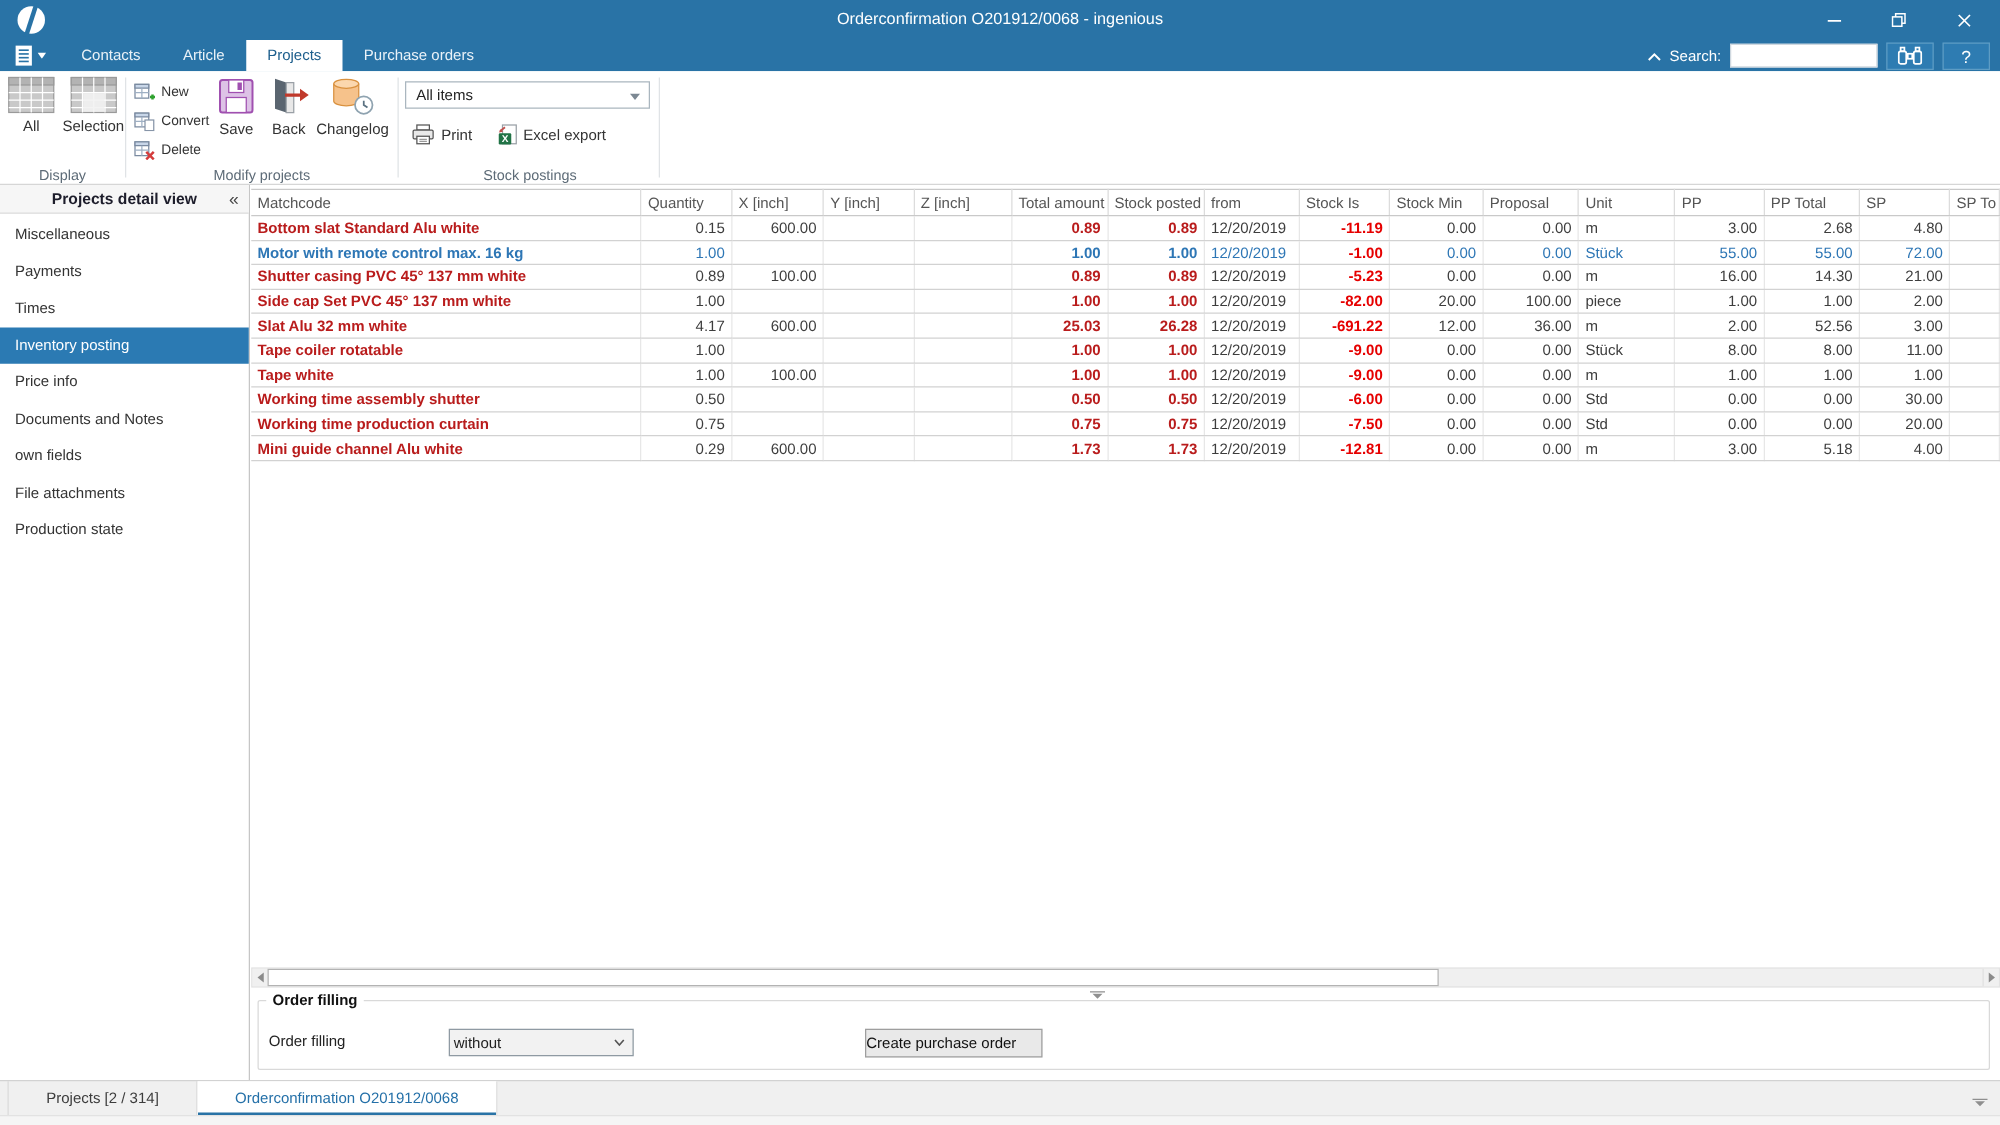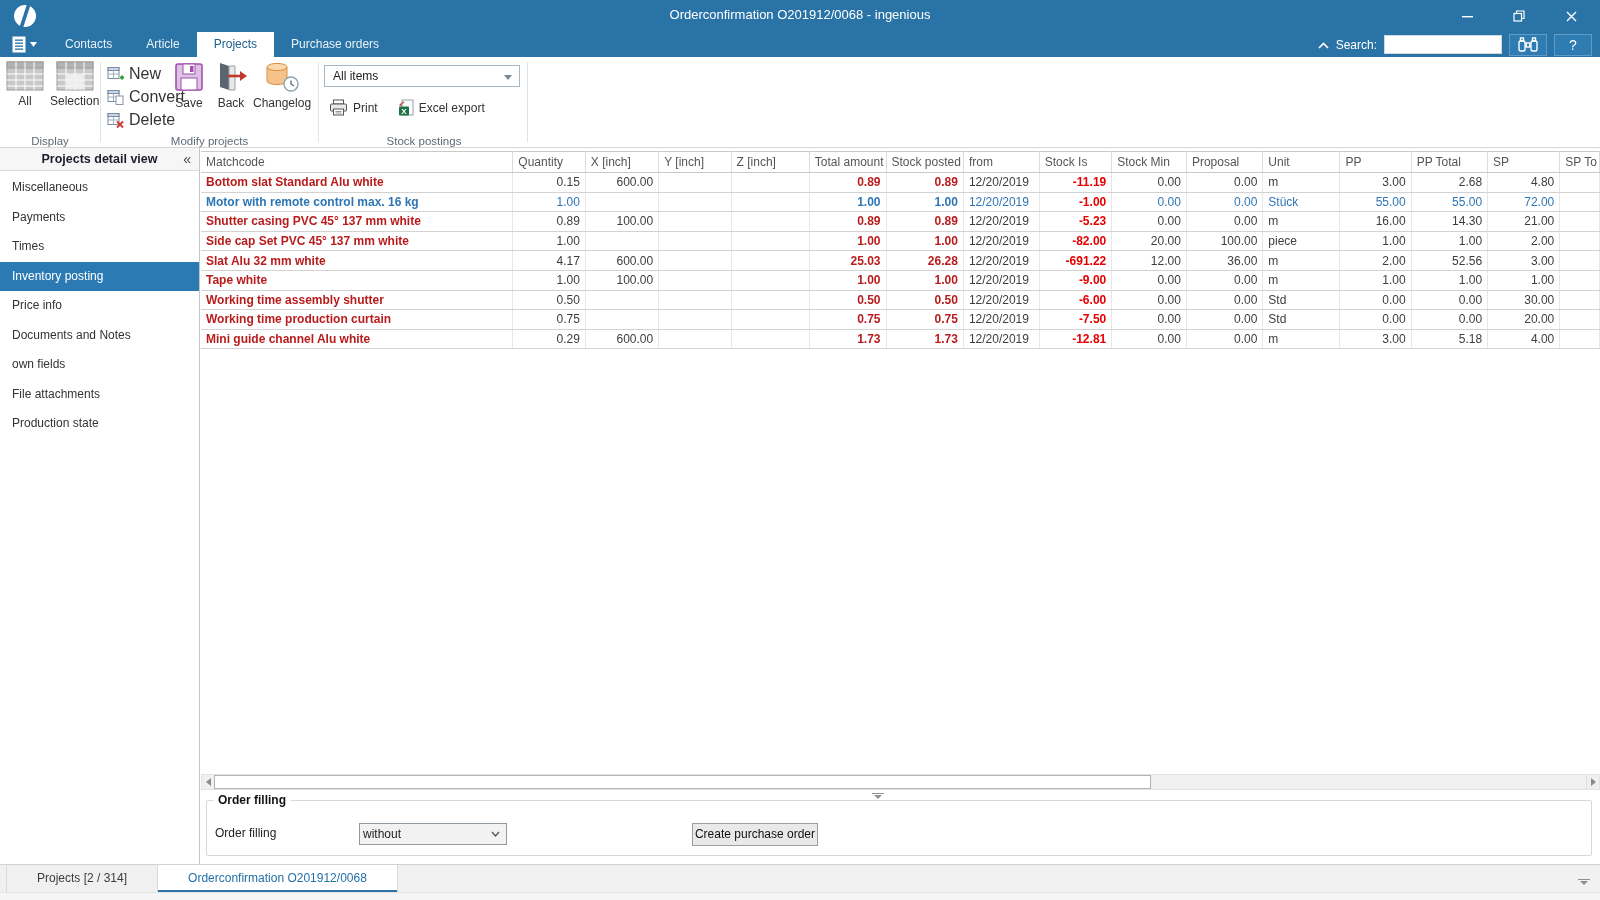--- a/index.html
+++ b/index.html
@@ -26,21 +26,21 @@
   .blue-tool-btn { width:38px; height:22px; background:#2e7cb2; border:1px solid #5d9cc4; display:flex; align-items:center; justify-content:center; color:#fff; font-size:14px; }
 
   
   #ribbon { position:absolute; left:0; top:57px; width:1600px; height:91px; background:#fff; border-bottom:1px solid #d6d6d6; }
   .rgroup { position:absolute; top:0; height:91px; }
   .rlabel { position:absolute; bottom:1px; left:0; right:0; text-align:center; color:#5d6b77; font-size:11.5px; }
   .vsep { position:absolute; top:5px; height:80px; width:1px; background:#e0e3e6; }
   .big-btn { position:absolute; top:4px; display:flex; flex-direction:column; align-items:center; cursor:default; }
   .big-btn .bb-label { margin-top:3px; color:#333; font-size:12px; white-space:nowrap; }
   .grid-icon { width:38px; height:30px; }
-  .small-btn { display:flex; align-items:center; gap:5px; height:19px; margin-bottom:4px; color:#333; font-size:16px; white-space:nowrap; cursor:default; }
+  .small-btn { display:flex; align-items:center; gap:5px; height:19px; margin-bottom:4px; color:#333; font-size:11px; white-space:nowrap; cursor:default; }
   #small-col { position:absolute; left:6px; top:7px; }
   #filter-dropdown { position:absolute; left:3px; top:8px; width:196px; height:22px; border:1px solid #aab6bf; background:#fff; line-height:20px; padding:0 22px 0 8px; color:#222; cursor:default; }
   .dd-arrow { position:absolute; right:7px; top:9px; width:0; height:0; border-left:4px solid transparent; border-right:4px solid transparent; border-top:5px solid #7c8893; }
   #stock-btn-row { position:absolute; left:8px; top:42px; display:flex; gap:18px; }
   .tool-btn { display:flex; align-items:center; gap:5px; color:#333; font-size:12px; cursor:default; }
 
   
   #sidebar { position:absolute; left:0; top:148px; width:200px; height:716px; background:#fff; border-right:1px solid #c6c6c6; }
   #sidebar-header { height:23px; background:#f6f6f6; border-bottom:1px solid #dcdcdc; position:relative; display:flex; align-items:center; justify-content:center; }
   #sidebar-header .hdr-text { font-weight:bold; color:#1d1d2b; font-size:12.5px; }
@@ -74,21 +74,21 @@
   .grip-tri { width:0; height:0; border-left:4px solid transparent; border-right:4px solid transparent; border-top:4px solid #8f8f8f; }
   #center-grip { left:671px; top:645px; }
 
   
   #order-filling { position:absolute; left:5px; top:652px; width:1386px; height:56px; border:1px solid #d9d9d9; border-radius:2px; }
   #of-legend { position:absolute; left:6px; top:-8px; background:#fff; padding:0 5px; font-weight:bold; color:#111; font-size:12px; }
   #of-row { position:absolute; left:4px; top:22px; width:100%; height:22px; }
   #of-label { position:absolute; left:4px; top:3px; color:#222; }
   #of-select { position:absolute; left:148px; top:0; width:148px; height:22px; background:#f2f2f2; border:1px solid #8f9aa3; line-height:20px; padding-left:3px; color:#222; cursor:default; }
   #of-select svg { position:absolute; right:6px; top:7px; }
-  #of-button { position:absolute; left:481px; top:0; width:126px; height:23px; background:#e9e9e9; border:1px solid #9e9e9e; text-align:center; line-height:21px; color:#111; cursor:default; }
+  #of-button { position:absolute; left:481px; top:0; width:142px; height:23px; background:#e9e9e9; border:1px solid #9e9e9e; line-height:21px; color:#111; cursor:default; }
 
   
   #bottom-tabs { position:absolute; left:0; top:864px; width:1600px; height:28px; background:#f0f0f0; border-top:1px solid #d2d2d2; display:flex; }
   .btab { height:28px; line-height:27px; padding:0 30px; color:#3c3c3c; border-right:1px solid #dadada; cursor:default; white-space:nowrap; }
   .btab:first-child { margin-left:6px; border-left:1px solid #dadada; }
   .btab.active { background:#fff; color:#2470a8; box-shadow:inset 0 -3px 0 #2973a6; }
   #status-strip { position:absolute; left:0; top:892px; width:1600px; height:8px; background:#f5f5f5; border-top:1px solid #e2e2e2; }
   #corner-grip { right:10px; top:879px; }
 </style>
 </head>
@@ -421,20 +421,38 @@
             <td class="al-r bold neg">-691.22</td>
             <td class="al-r">12.00</td>
             <td class="al-r">36.00</td>
             <td class="">m</td>
             <td class="al-r">2.00</td>
             <td class="al-r">52.56</td>
             <td class="al-r">3.00</td>
             <td class="al-r"></td>
           </tr>
           <tr class="">
+            <td class="bold">Tape coiler rotatable</td>
+            <td class="al-r">1.00</td>
+            <td class="al-r"></td>
+            <td class="al-r"></td>
+            <td class="al-r"></td>
+            <td class="al-r bold">1.00</td>
+            <td class="al-r bold">1.00</td>
+            <td class="">12/20/2019</td>
+            <td class="al-r bold neg">-9.00</td>
+            <td class="al-r">0.00</td>
+            <td class="al-r">0.00</td>
+            <td class="">Stück</td>
+            <td class="al-r">8.00</td>
+            <td class="al-r">8.00</td>
+            <td class="al-r">11.00</td>
+            <td class="al-r"></td>
+          </tr>
+          <tr class="">
             <td class="bold">Tape white</td>
             <td class="al-r">1.00</td>
             <td class="al-r">100.00</td>
             <td class="al-r"></td>
             <td class="al-r"></td>
             <td class="al-r bold">1.00</td>
             <td class="al-r bold">1.00</td>
             <td class="">12/20/2019</td>
             <td class="al-r bold neg">-9.00</td>
             <td class="al-r">0.00</td>

